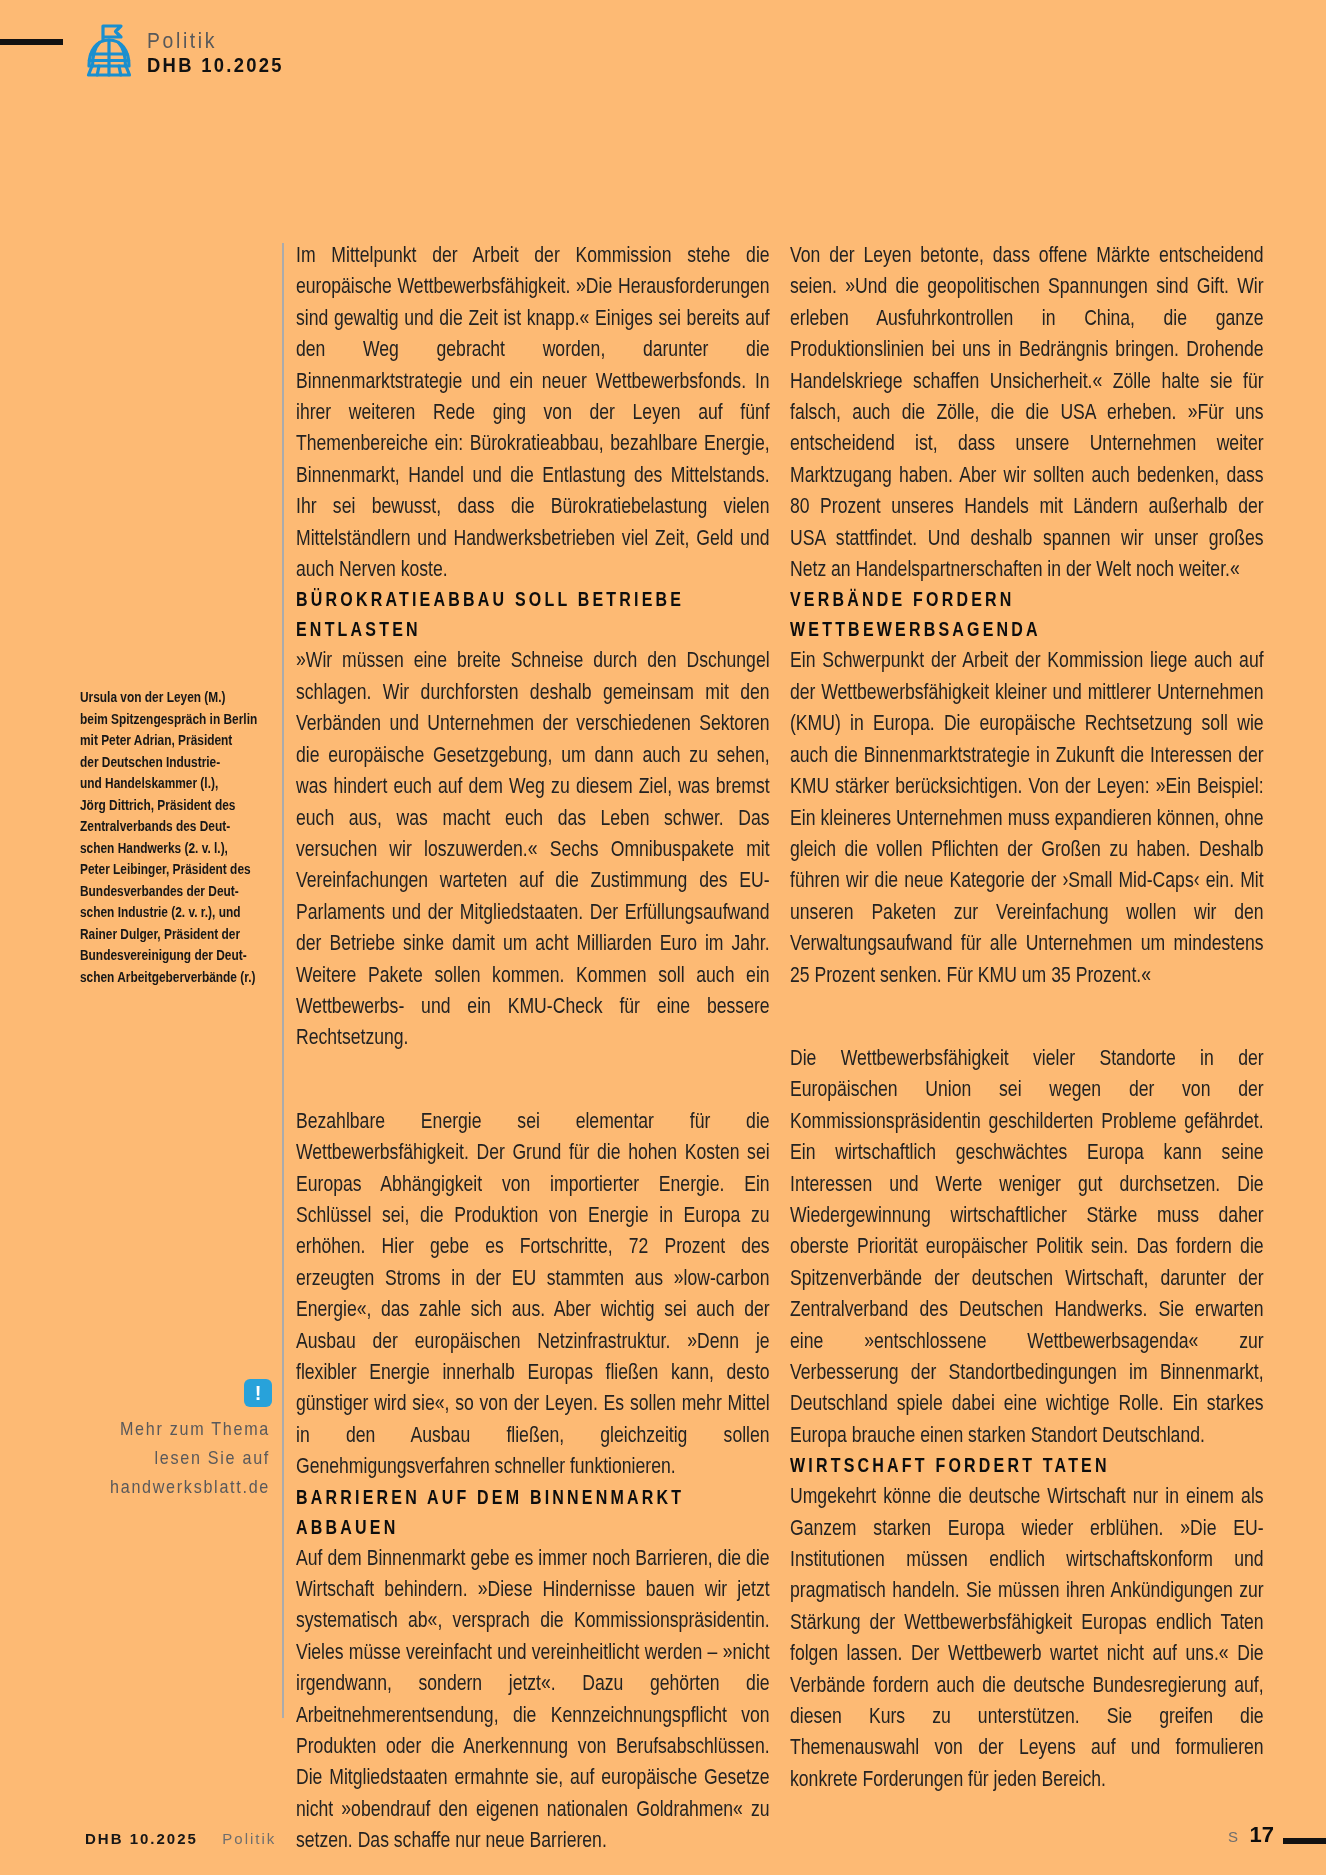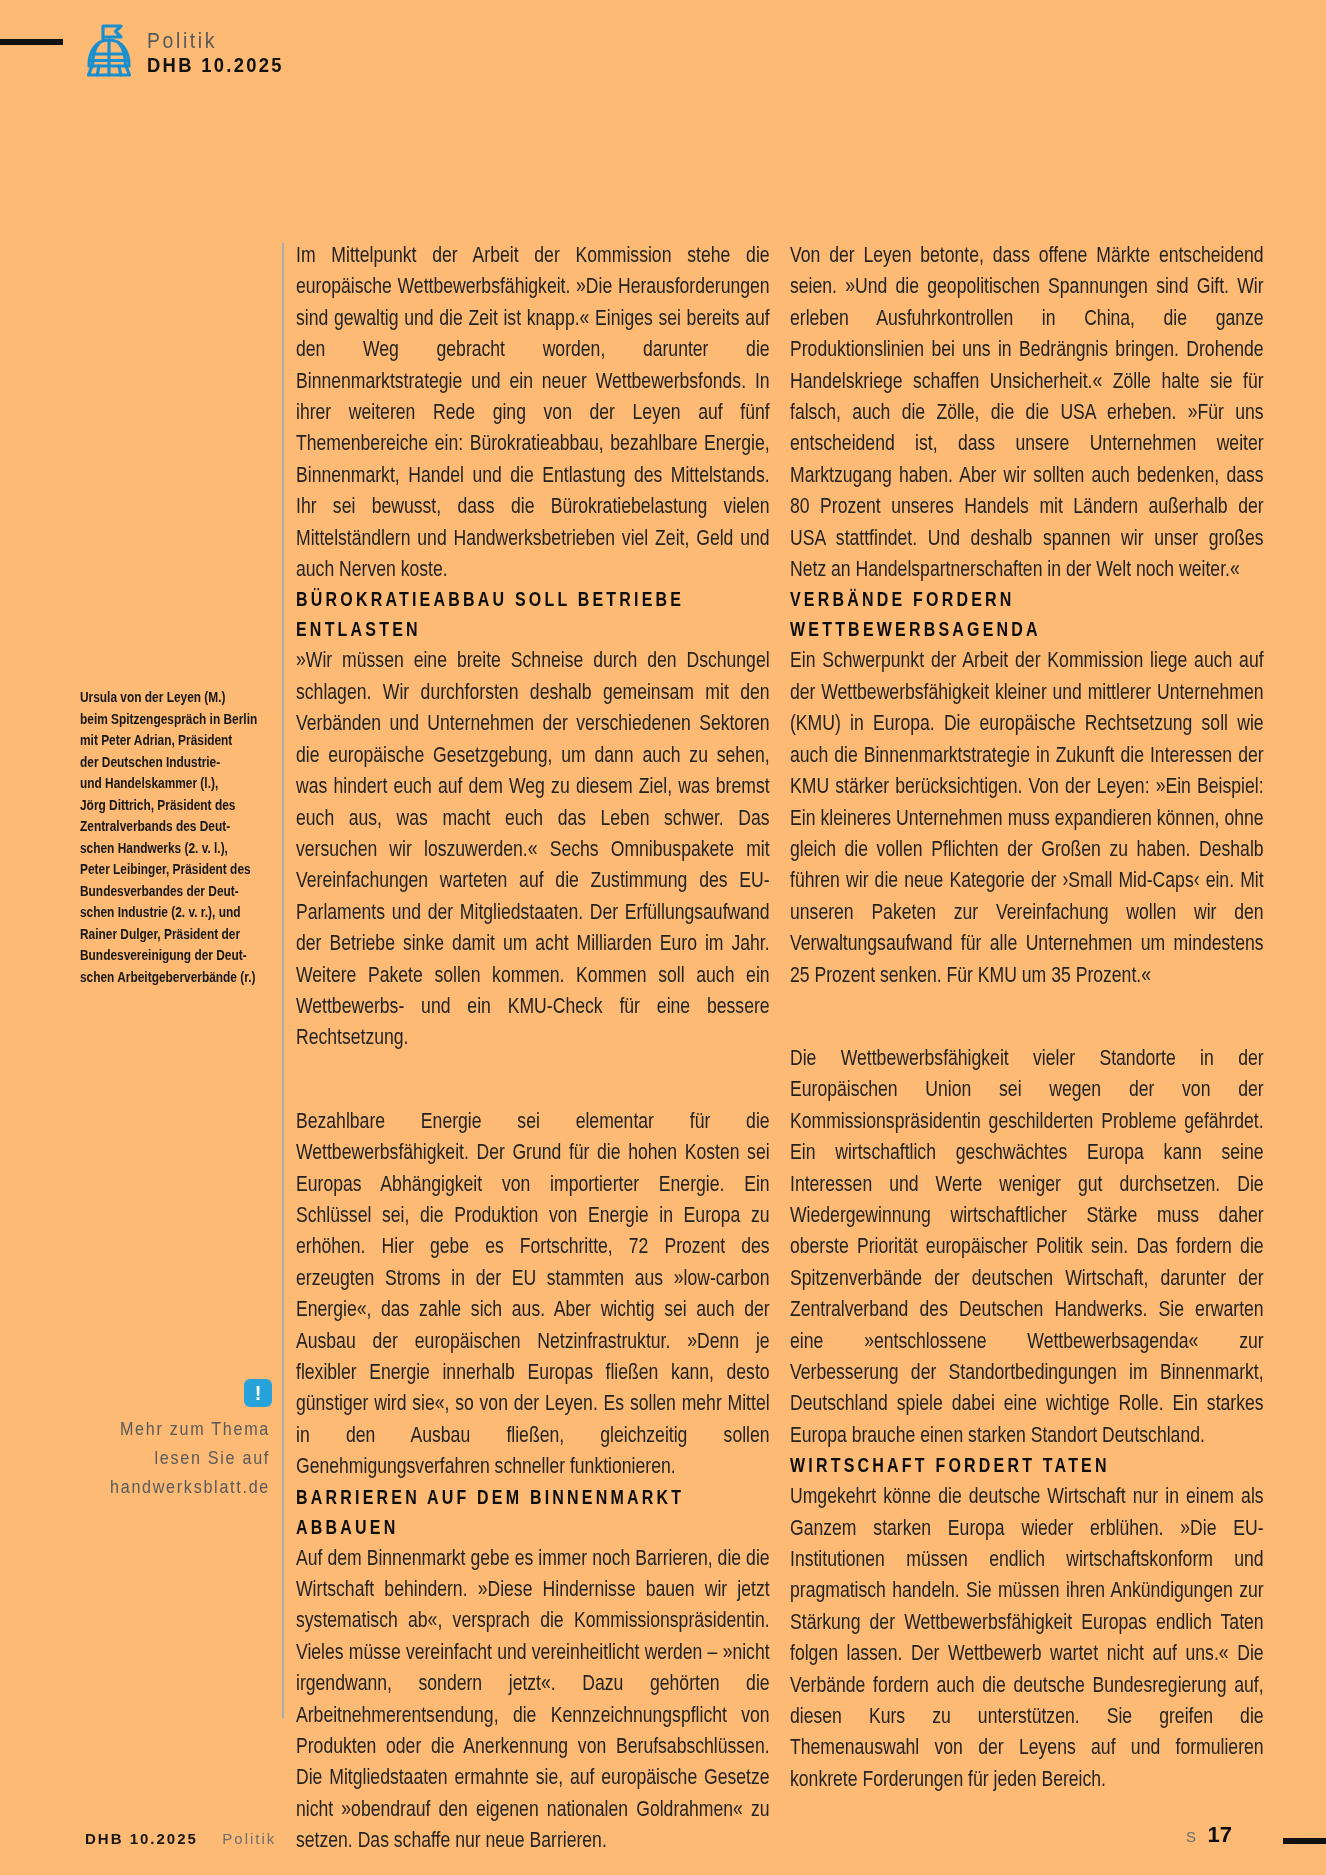--- a/index.html
+++ b/index.html
@@ -66,21 +66,21 @@
     text-align: right; font-size: 19px; line-height: 29px;
     color: #59595b; letter-spacing: 2px;
     transform: scaleX(0.85); transform-origin: 100% 0;
   }
   .more-text span { display: block; white-space: nowrap; }
 
   
   .footer-left { position: absolute; left: 85px; top: 1830px; white-space: nowrap; }
   .footer-issue { font-size: 15px; font-weight: 800; color: #161616; letter-spacing: 2px; }
   .footer-section { font-size: 15px; color: #6e6e6e; letter-spacing: 2px; margin-left: 20px; }
-  .footer-right { position: absolute; left: 1186px; top: 1822px; white-space: nowrap; }
+  .footer-right { position: absolute; left: 1228px; top: 1822px; white-space: nowrap; }
   .footer-s { font-size: 15px; color: #6e6e6e; letter-spacing: 1px; }
   .footer-num { font-size: 22px; font-weight: 800; color: #0d0d0d; margin-left: 6px; }
   .bottom-rule { position: absolute; left: 1283px; top: 1838px; width: 43px; height: 6px; background: #121212; }
 </style>
 </head>
 <body>
 
 <div class="page">
 
   <div class="top-rule"></div>

